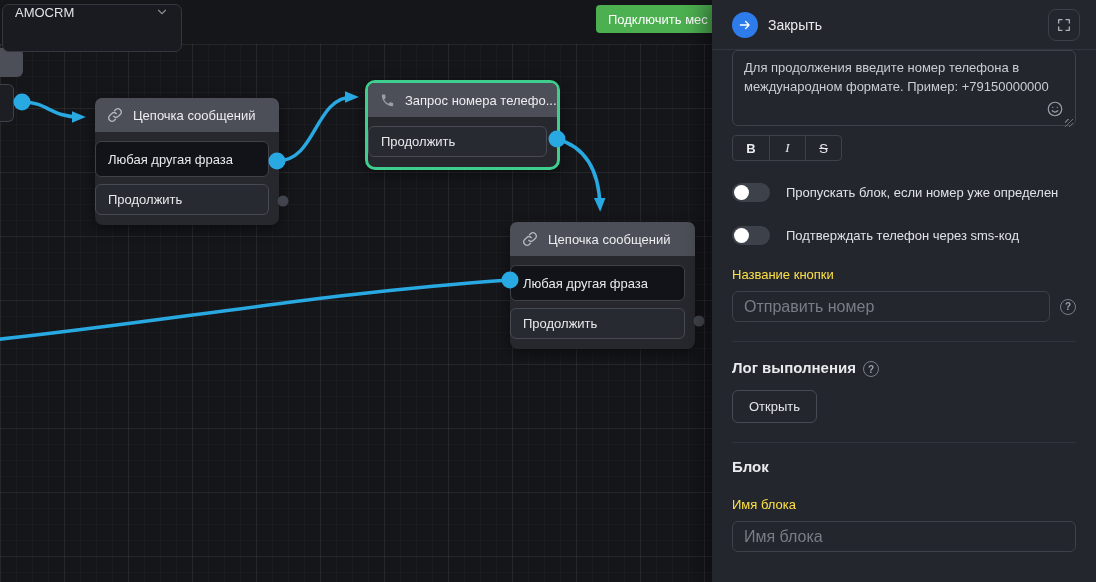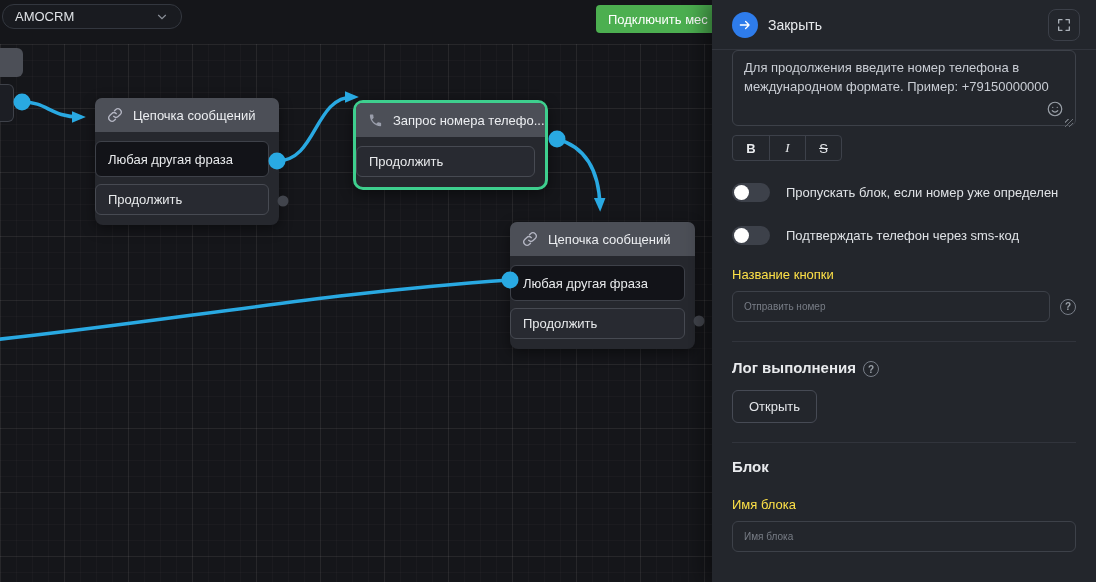--- a/index.html
+++ b/index.html
@@ -31,22 +31,22 @@
   .row-light { height:31px; background:#282a31; border:1px solid #474a52; }
   .node.selected { border:3px solid #3ecf8e; border-radius:10px; }
   .node.selected .node-header { border-radius:6px 6px 0 0; }
 
   .stub-header { position:absolute; left:0; top:48px; width:23px; height:29px; background:#4c4f57;
     border-radius:0 6px 6px 0; z-index:2; }
   .stub-row { position:absolute; left:0; top:84px; width:14px; height:38px; background:#1c1e24;
     border:1px solid #3e4149; border-left:none; border-radius:0 6px 6px 0; z-index:2; }
 
   
-  .ws-select { position:absolute; left:2px; top:4px; width:180px; height:25px; background:#191b20;
-    border:1px solid #33373f; border-radius:12px; display:flex; align-items:center; padding:0 12px;
+  .ws-select { position:absolute; left:2px; top:4px; width:180px; height:48px; background:#191b20;
+    border:1px solid #33373f; border-radius:7px; display:flex; padding:0 12px;
     color:#dfe2e6; font-size:13px; z-index:2; cursor:pointer; }
   .ws-select .chev { margin-left:auto; color:#8a8f98; display:flex; }
   .connect-btn { position:absolute; left:596px; top:5px; height:28px; width:150px; background:#4caf50;
     border:none; border-radius:4px; color:#fff; font-size:13px; padding:0 12px; z-index:2;
     white-space:nowrap; overflow:hidden; text-align:left; cursor:pointer; font-family:inherit; }
 
   
   .panel { position:absolute; left:712px; top:0; width:384px; height:582px; background:#23262c;
     z-index:5; box-shadow:-8px 0 20px rgba(0,0,0,.4); color:#dfe2e6; }
   .panel-header { display:flex; align-items:center; height:50px; padding:0 16px 0 20px;
@@ -77,21 +77,21 @@
 
   .toggle-row { display:flex; align-items:center; gap:16px; margin-top:22px;text-align:right; }
   .toggle-row + .toggle-row { margin-top:24px; }
   .switch { width:38px; height:19px; border-radius:10px; background:#3d414a; position:relative; flex:0 0 auto; cursor:pointer; }
   .switch .knob { position:absolute; left:2px; top:2px; width:15px; height:15px; border-radius:50%; background:#fff; }
   .toggle-label { font-size:13px; color:#dfe2e6; }
 
   .field-label { font-size:13px; color:#fde047; margin:22px 0 9px; }
   .input-row { display:flex; align-items:center; gap:10px; }
   input.txt { flex:1; height:31px; background:transparent; border:1px solid #3d4149; border-radius:6px;
-    color:#c9cdd4; font-size:10px; padding:0 11px; outline:none; font-family:inherit; }
+    color:#c9cdd4; font-size:16px; padding:0 11px; outline:none; font-family:inherit; }
   input.txt::placeholder, textarea::placeholder { color:#787d86; }
   .help { width:16px; height:16px; border-radius:50%; border:1px solid #787e88; color:#9aa0a8;
     font-size:10px; font-weight:bold; display:flex; align-items:center; justify-content:center; flex:0 0 auto; cursor:pointer; }
   .help.inline { display:inline-flex; vertical-align:middle; margin-left:7px; }
 
   .divider { height:1px; background:#31343c; margin:19px 0 0; }
   .log-title { margin:17px 0 13px; }
   .open-btn { padding:8px 16px; border:1px solid #464a54; border-radius:6px; background:transparent;
     color:#e3e5e9; font-size:13px; cursor:pointer; font-family:inherit; }
   .block-title { margin:15px 0 0; }
@@ -116,21 +116,21 @@
             </svg>
         </span>
         <span>Цепочка сообщений</span>
       </div>
       <div class="node-body">
         <div class="node-row row-dark">Любая другая фраза</div>
         <div class="node-row row-light">Продолжить</div>
       </div>
     </div>
 
-    <div class="node selected" style="left:353px; top:80px; width:195px;margin-top:20px;">
+    <div class="node selected" style="left:365px; top:80px; width:195px;">
       <div class="node-header">
         <span class="nicon" style="color:#9a9eab;">
           <svg width="15" height="15" viewBox="0 0 24 24" fill="currentColor">
               <path d="M6.62 10.79a15.05 15.05 0 0 0 6.59 6.59l2.2-2.2a1 1 0 0 1 1.01-.25c1.12.37 2.33.57 3.58.57a1 1 0 0 1 1 1V20a1 1 0 0 1-1 1C10.85 21 3 13.15 3 3.5a1 1 0 0 1 1-1h3.5a1 1 0 0 1 1 1c0 1.25.2 2.45.57 3.57a1 1 0 0 1-.25 1.02l-2.2 2.2z"></path>
             </svg>
         </span>
         <span>Запрос номера телефо...</span>
       </div>
       <div class="node-body">
         <div class="node-row row-light">Продолжить</div>

